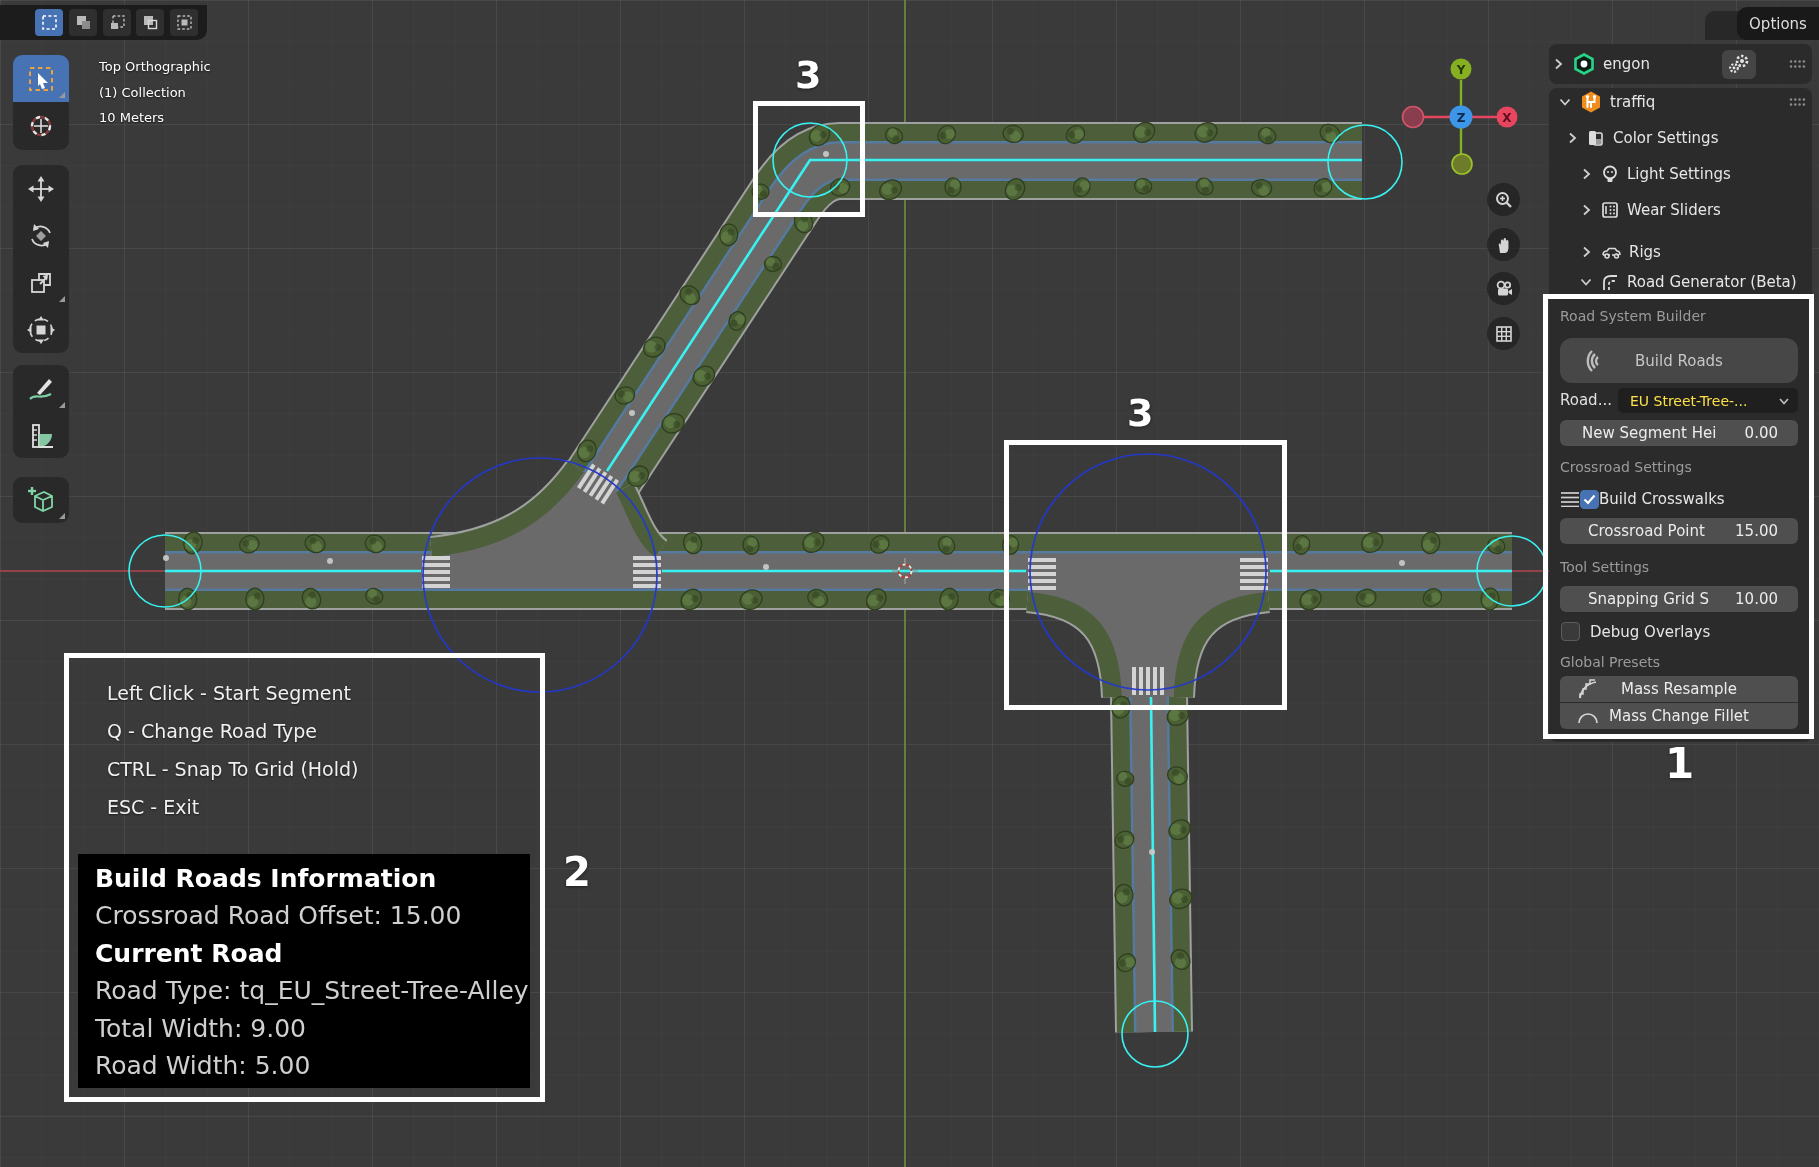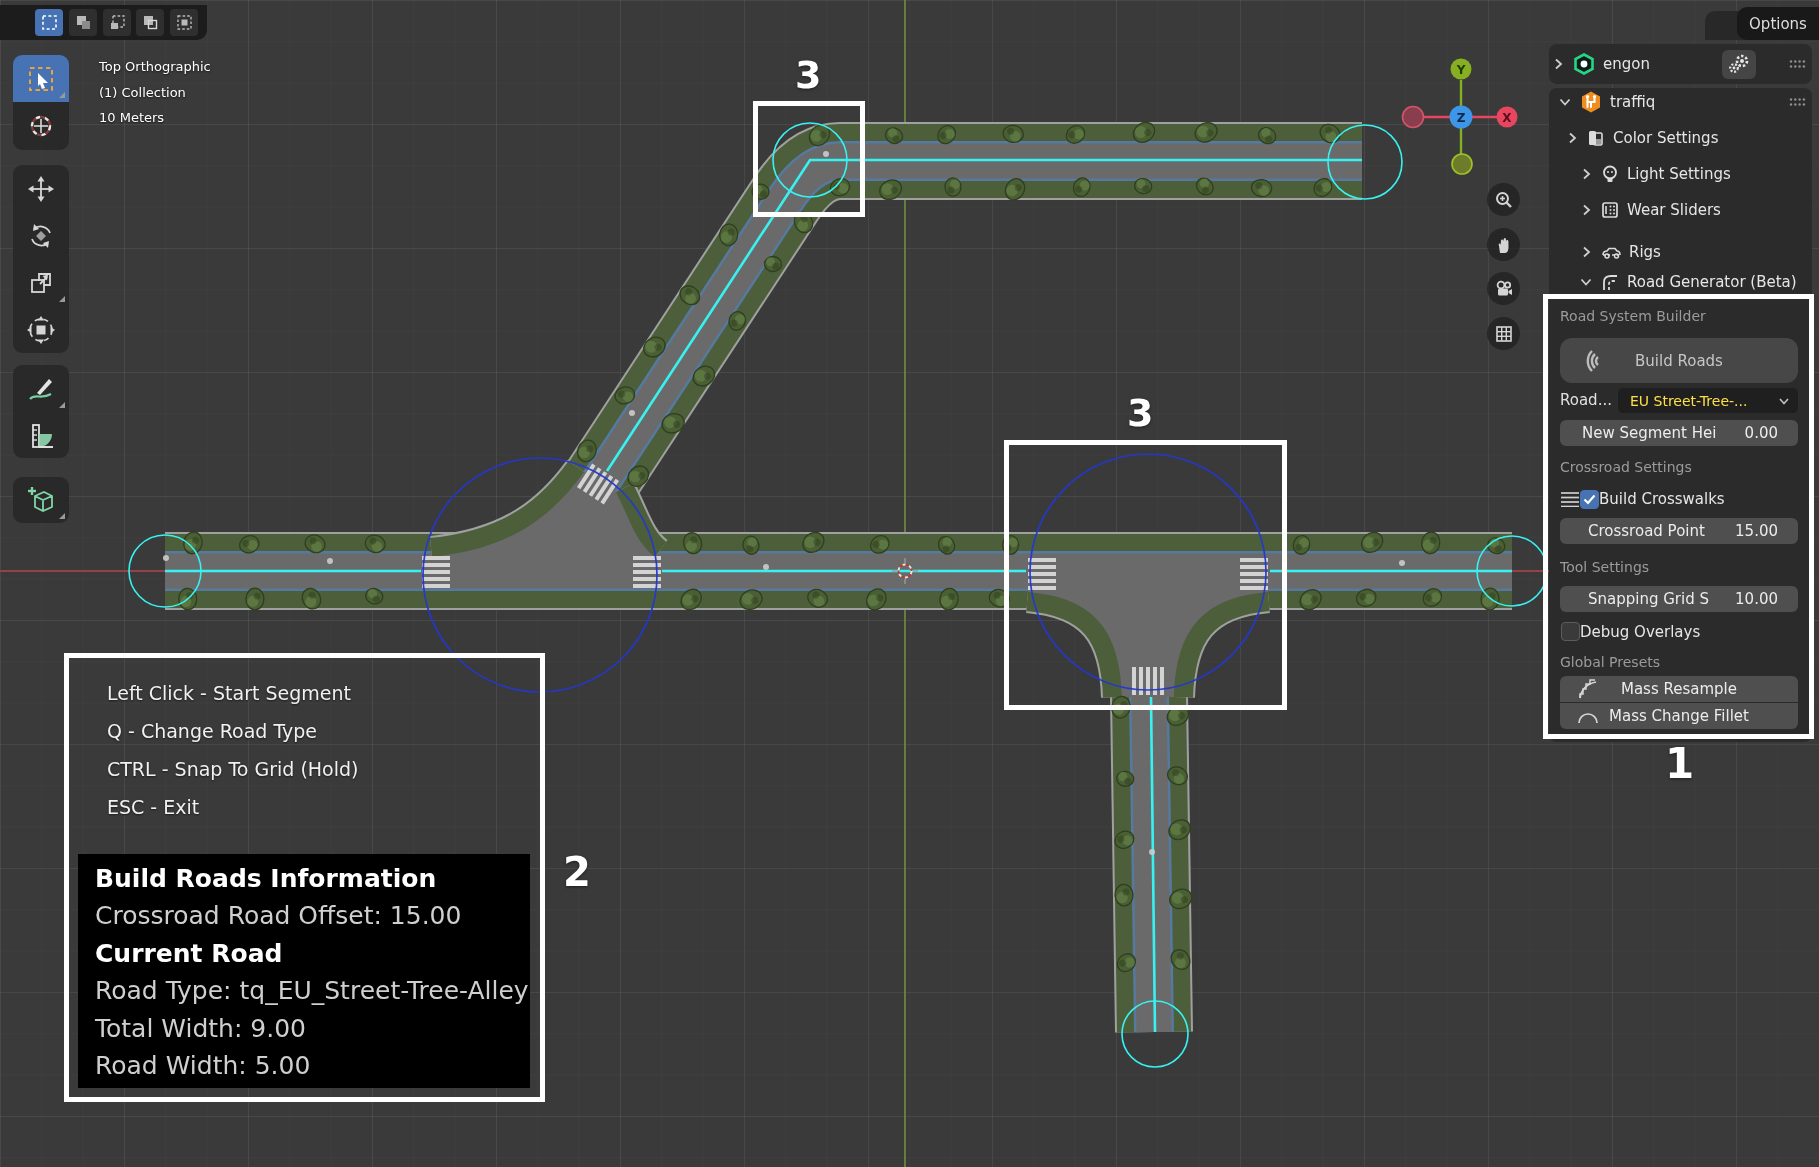--- a/index.html
+++ b/index.html
@@ -872,21 +872,21 @@
       <span class="val">15.00</span>
     </div>
 
     <div class="sec-label" style="top:519px">Tool Settings</div>
 
     <div class="widget" style="top:546px;height:26px;padding-left:28px">
       <span>Snapping Grid S</span>
       <span class="val">10.00</span>
     </div>
 
-    <div style="position:absolute;top:579px;left:12px;height:25px;display:flex;align-items:center;">
+    <div style="position:absolute;top:579px;left:12px;height:25px;display:flex;align-items:center;gap:10px">
       <span class="cb">
         <svg width="13" height="11" style="visibility:hidden">
             <polyline points="1.5,5.5 5,9 11.5,1.5" fill="none" stroke="#fff" stroke-width="2.2"></polyline>
           </svg>
       </span>
       <span>Debug Overlays</span>
     </div>
 
     <div class="sec-label" style="top:614px">Global Presets</div>
 

